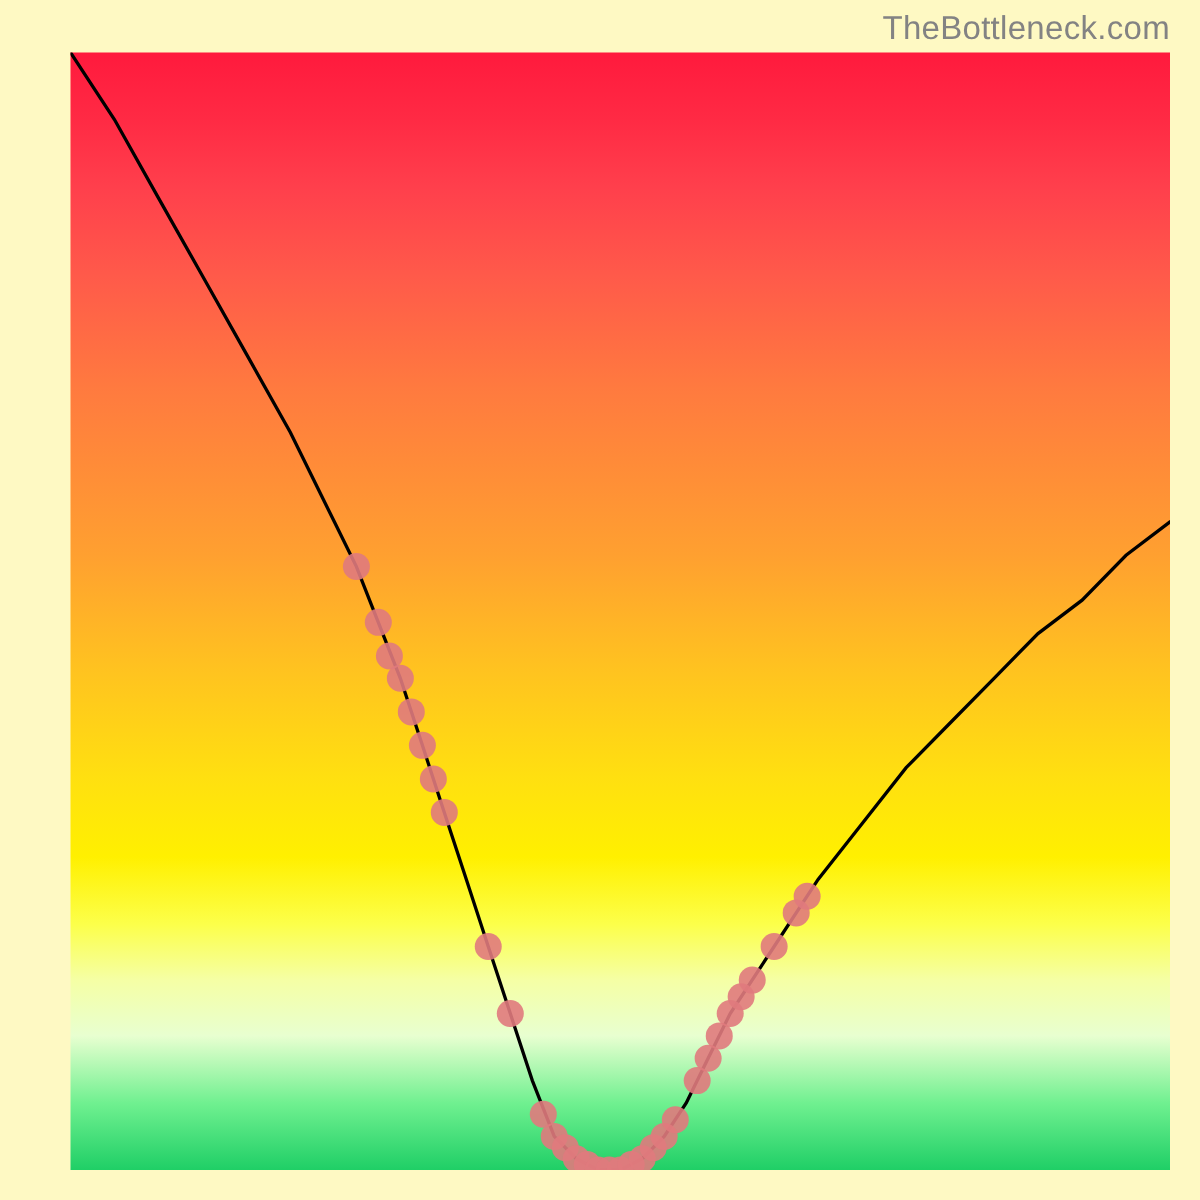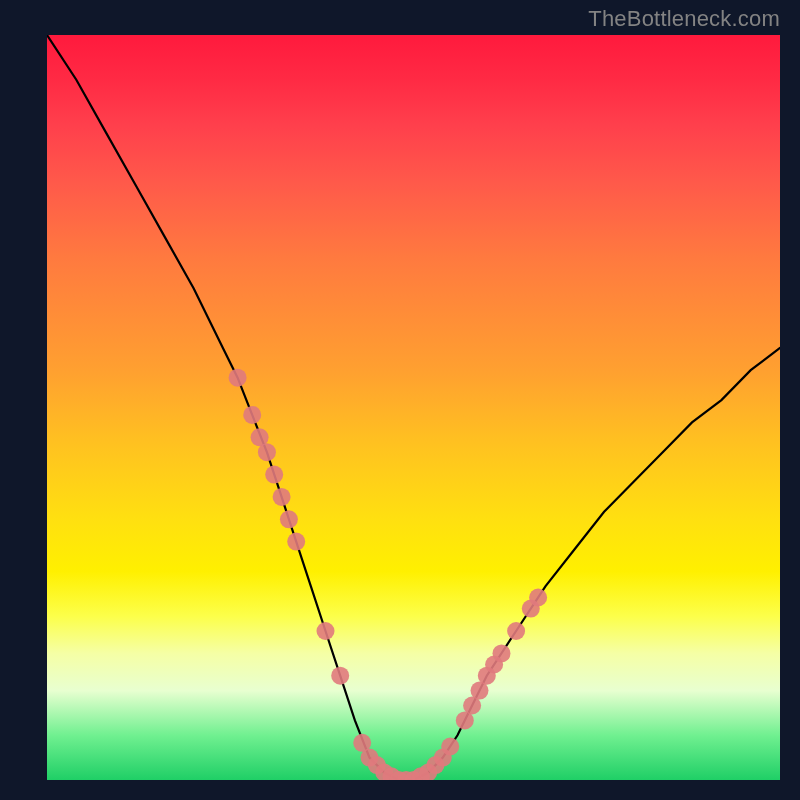--- a/index.html
+++ b/index.html
@@ -10,21 +10,21 @@
     background: #000;
     font-family: Arial, Helvetica, sans-serif;
     overflow: hidden;
   }
   .frame {
     position: absolute;
     left: 0;
     top: 0;
     width: 800px;
     height: 800px;
-    background: #0f172a;
+    background: #fef9c3;
   }
   .plot {
     position: absolute;
     left: 47px;
     top: 35px;
     width: 733px;
     height: 745px;
     
     background: linear-gradient(to bottom,
       #ff1a3d 0%,

